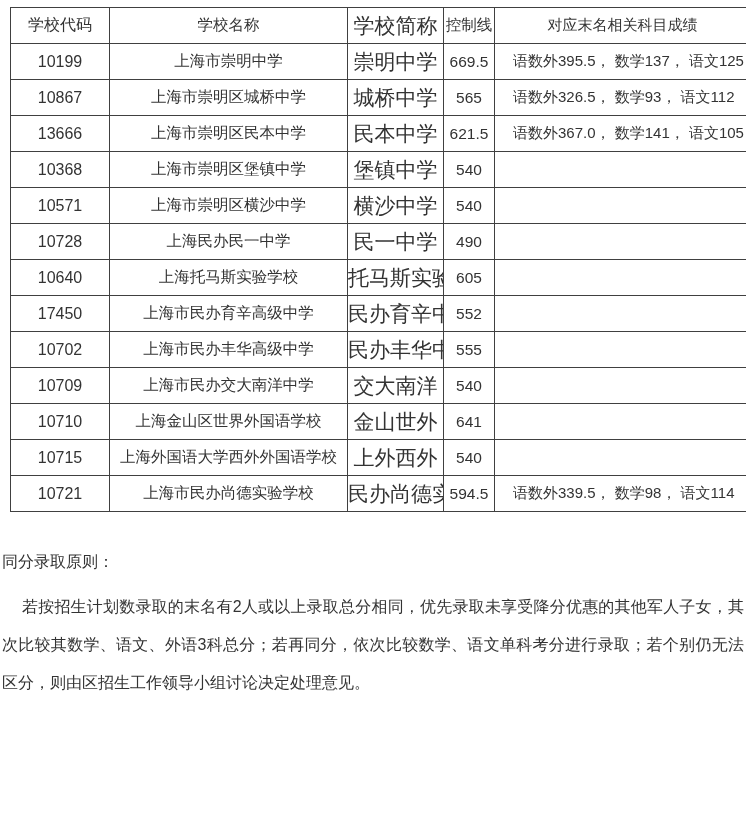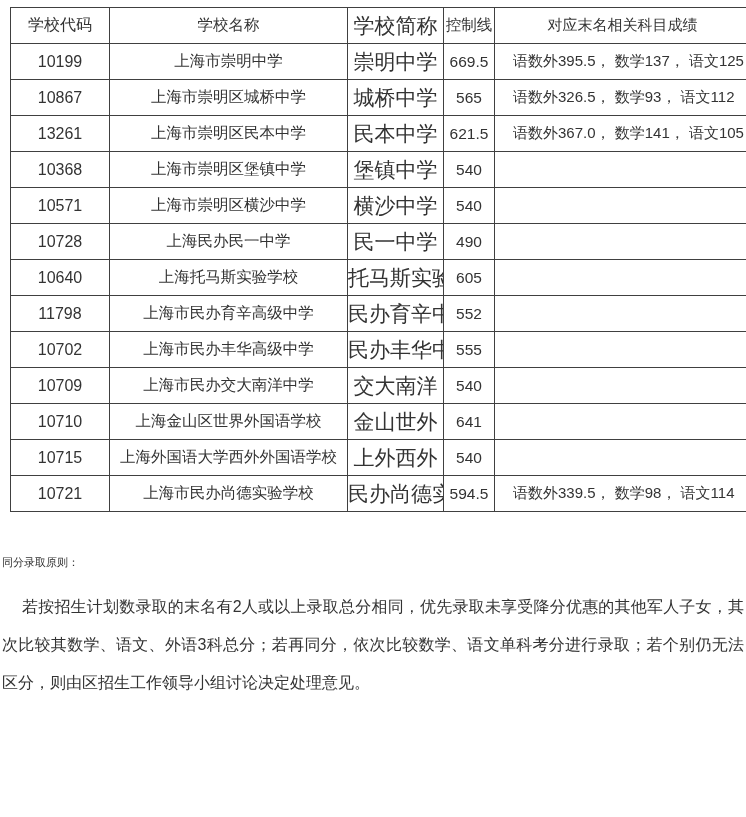--- a/index.html
+++ b/index.html
@@ -52,21 +52,21 @@
     padding-left: 18px;
     font-size: 15px;
   }
   th.col-scores { font-size: 15px; }
   .notes {
     margin: 40px 2px 0 2px;
     width: 742px;
   }
   .notes-title {
     margin: 0 0 16px 0;
-    font-size: 11px;
+    font-size: 16px;
     line-height: 20px;
   }
   .notes-paragraph {
     margin: 0;
     font-size: 16px;
     line-height: 38px;
     text-align: justify;
     text-indent: 20px;
   }
 </style>
@@ -101,21 +101,21 @@
           <td class="col-scores">语数外395.5， 数学137， 语文125</td>
         </tr>
         <tr>
           <td class="col-code">10867</td>
           <td class="col-name">上海市崇明区城桥中学</td>
           <td class="col-abbr">城桥中学</td>
           <td class="col-cutoff">565</td>
           <td class="col-scores">语数外326.5， 数学93， 语文112</td>
         </tr>
         <tr>
-          <td class="col-code">13261</td>
+          <td class="col-code">13666</td>
           <td class="col-name">上海市崇明区民本中学</td>
           <td class="col-abbr">民本中学</td>
           <td class="col-cutoff">621.5</td>
           <td class="col-scores">语数外367.0， 数学141， 语文105</td>
         </tr>
         <tr>
           <td class="col-code">10368</td>
           <td class="col-name">上海市崇明区堡镇中学</td>
           <td class="col-abbr">堡镇中学</td>
           <td class="col-cutoff">540</td>
@@ -136,21 +136,21 @@
           <td class="col-scores"></td>
         </tr>
         <tr>
           <td class="col-code">10640</td>
           <td class="col-name">上海托马斯实验学校</td>
           <td class="col-abbr">托马斯实验</td>
           <td class="col-cutoff">605</td>
           <td class="col-scores"></td>
         </tr>
         <tr>
-          <td class="col-code">11798</td>
+          <td class="col-code">17450</td>
           <td class="col-name">上海市民办育辛高级中学</td>
           <td class="col-abbr">民办育辛中学</td>
           <td class="col-cutoff">552</td>
           <td class="col-scores"></td>
         </tr>
         <tr>
           <td class="col-code">10702</td>
           <td class="col-name">上海市民办丰华高级中学</td>
           <td class="col-abbr">民办丰华中学</td>
           <td class="col-cutoff">555</td>

